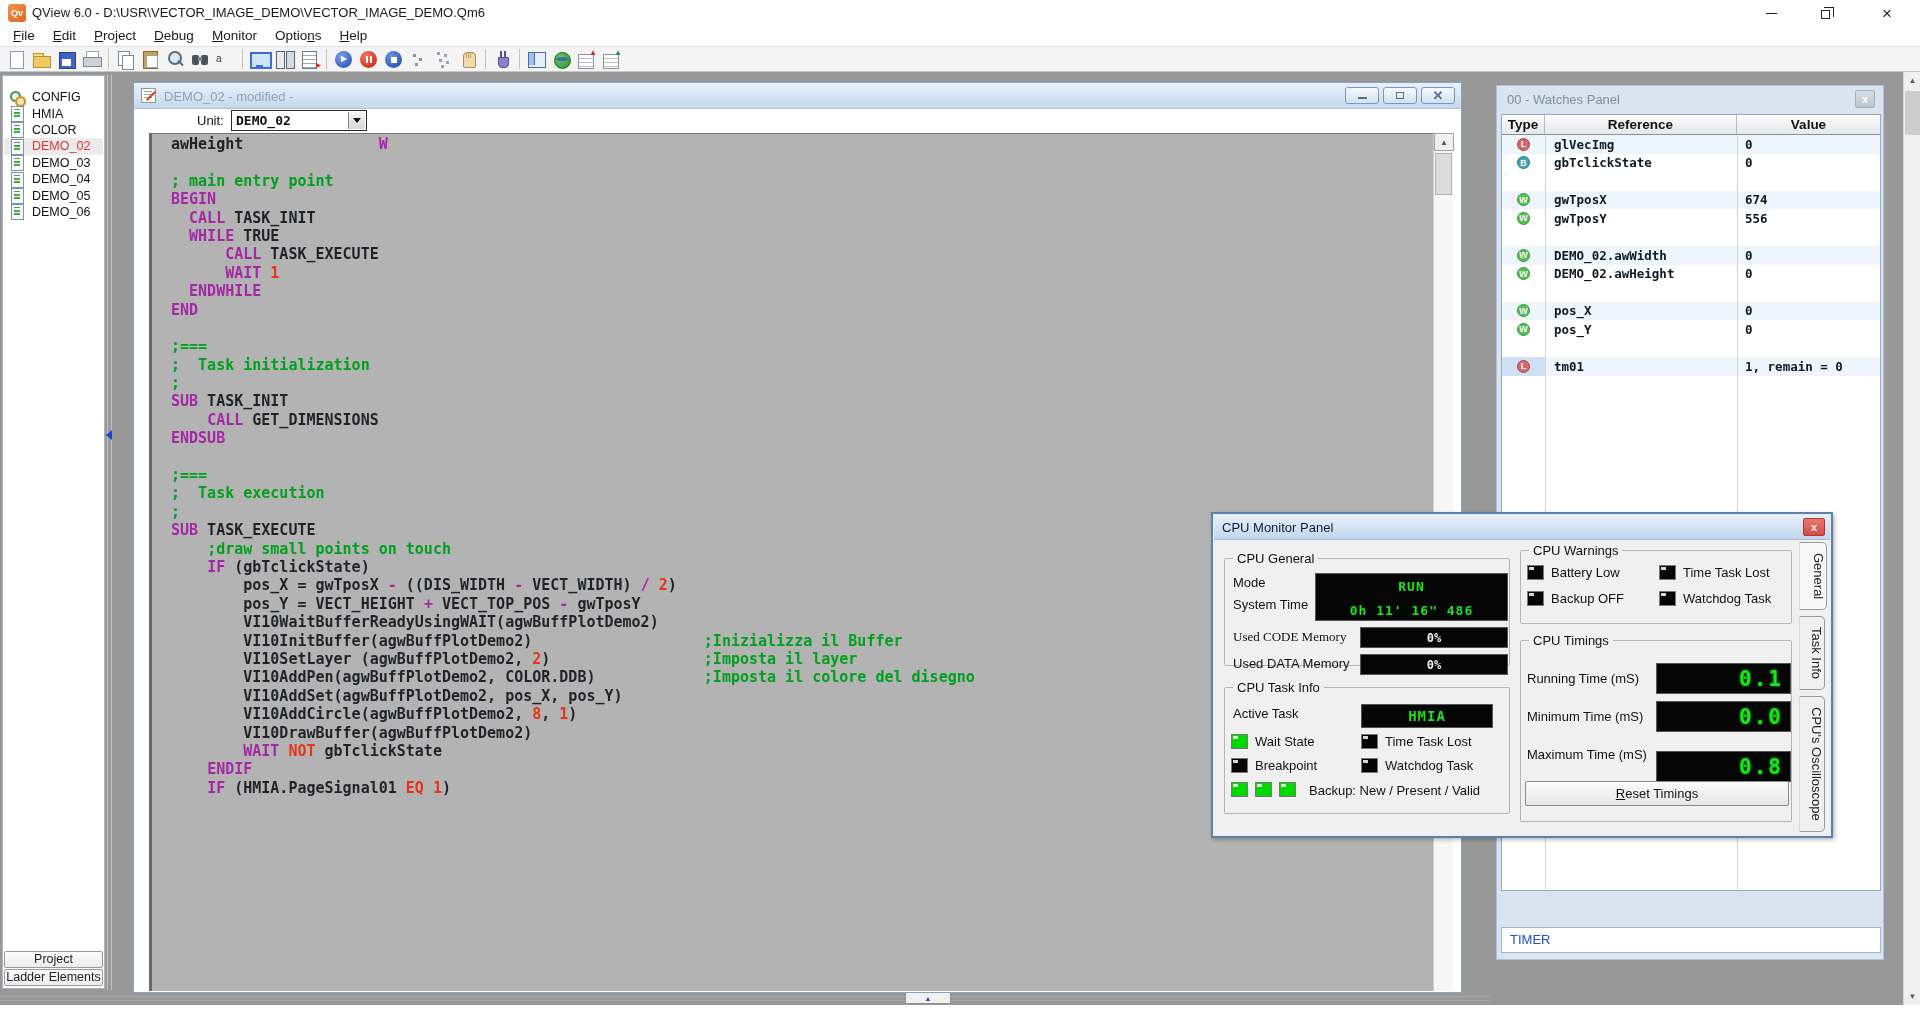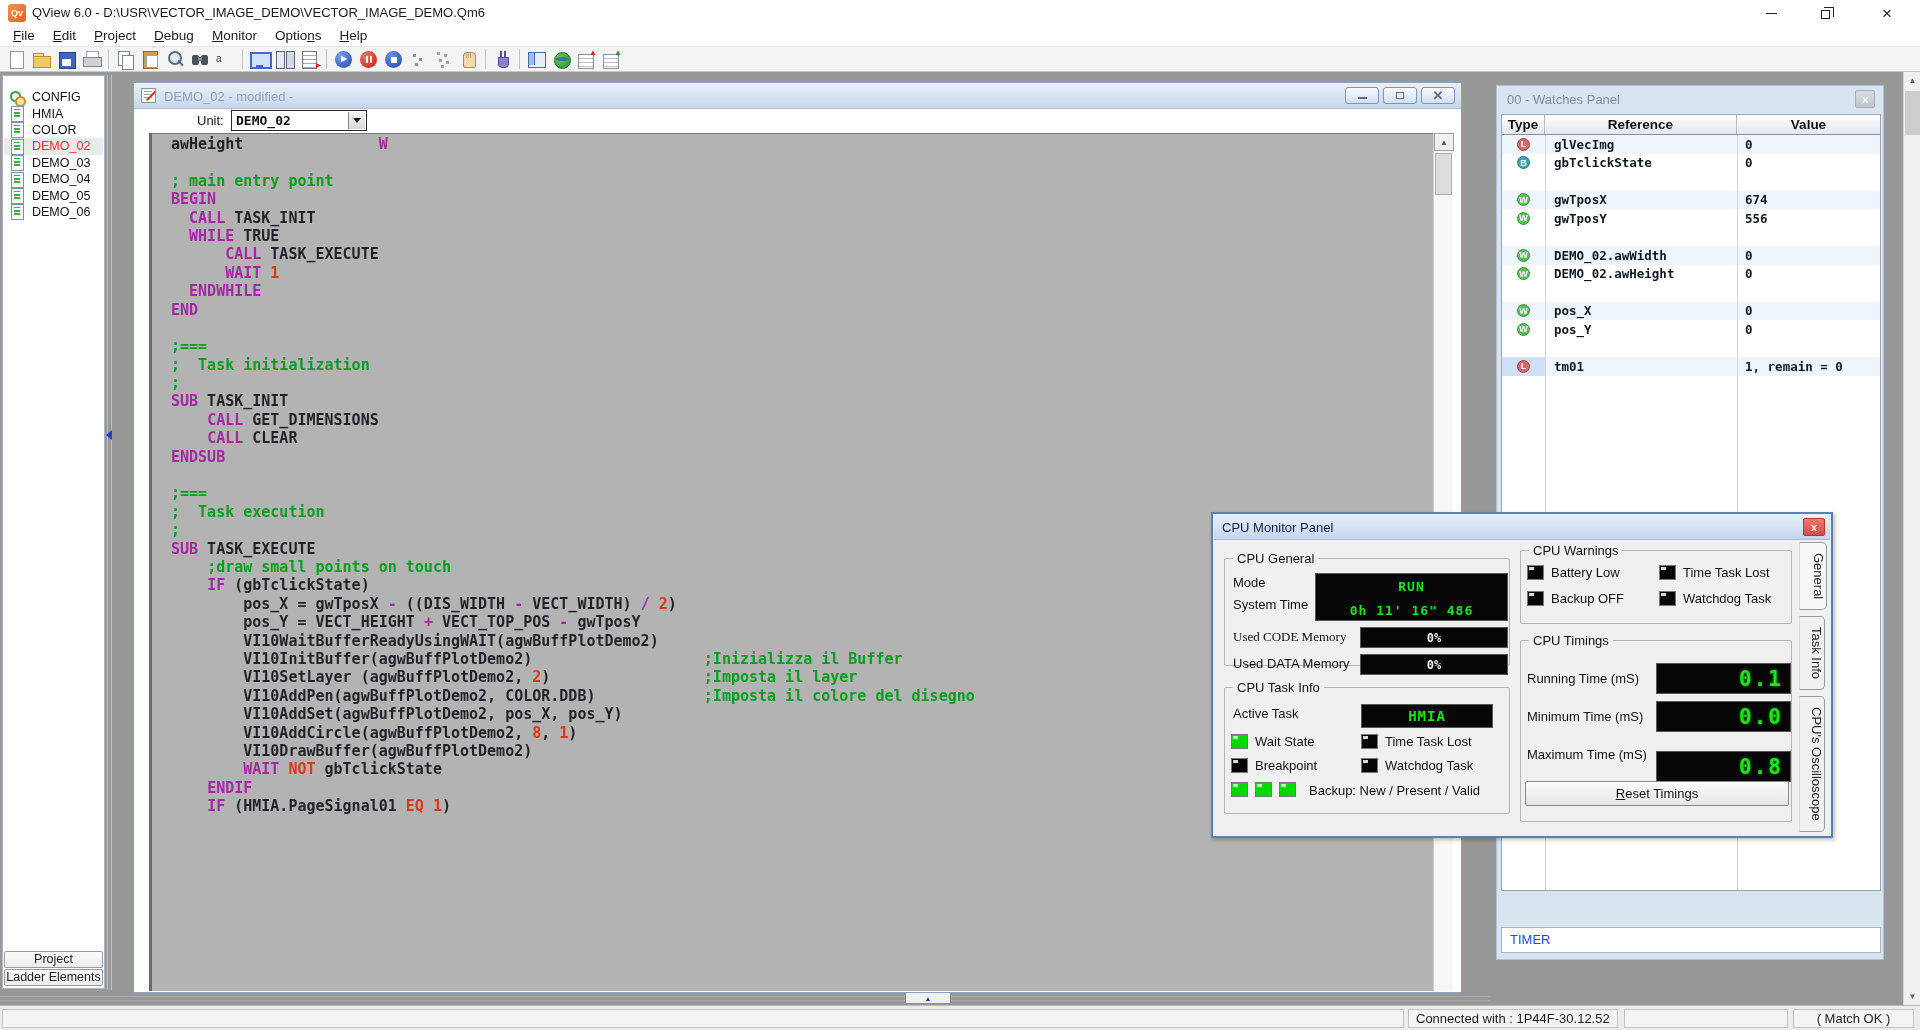--- a/index.html
+++ b/index.html
@@ -376,21 +376,20 @@
             <div class="code-line"><span class="tok-t">      </span><span class="tok-k">CALL</span><span class="tok-t"> TASK_EXECUTE</span></div>
             <div class="code-line"><span class="tok-t">      </span><span class="tok-k">WAIT</span><span class="tok-t"> </span><span class="tok-n">1</span></div>
             <div class="code-line"><span class="tok-t">  </span><span class="tok-k">ENDWHILE</span></div>
             <div class="code-line"><span class="tok-k">END</span></div>
             <div class="code-line"></div>
             <div class="code-line"><span class="tok-c">;===</span></div>
             <div class="code-line"><span class="tok-c">;  Task initialization</span></div>
             <div class="code-line"><span class="tok-c">;</span></div>
             <div class="code-line"><span class="tok-k">SUB</span><span class="tok-t"> TASK_INIT</span></div>
             <div class="code-line"><span class="tok-t">    </span><span class="tok-k">CALL</span><span class="tok-t"> GET_DIMENSIONS</span></div>
-            <div class="code-line"><span class="tok-t">    </span><span class="tok-k">CALL</span><span class="tok-t"> CLEAR</span></div>
             <div class="code-line"><span class="tok-k">ENDSUB</span></div>
             <div class="code-line"></div>
             <div class="code-line"><span class="tok-c">;===</span></div>
             <div class="code-line"><span class="tok-c">;  Task execution</span></div>
             <div class="code-line"><span class="tok-c">;</span></div>
             <div class="code-line"><span class="tok-k">SUB</span><span class="tok-t"> TASK_EXECUTE</span></div>
             <div class="code-line"><span class="tok-t">    </span><span class="tok-c">;draw small points on touch</span></div>
             <div class="code-line"><span class="tok-t">    </span><span class="tok-k">IF</span><span class="tok-t"> (gbTclickState)</span></div>
             <div class="code-line"><span class="tok-t">        pos_X = gwTposX </span><span class="tok-k">-</span><span class="tok-t"> ((DIS_WIDTH </span><span class="tok-k">-</span><span class="tok-t"> VECT_WIDTH) </span><span class="tok-k">/</span><span class="tok-t"> </span><span class="tok-n">2</span><span class="tok-t">)</span></div>
             <div class="code-line"><span class="tok-t">        pos_Y = VECT_HEIGHT </span><span class="tok-k">+</span><span class="tok-t"> VECT_TOP_POS </span><span class="tok-k">-</span><span class="tok-t"> gwTposY</span></div>
@@ -588,19 +587,13 @@
         </div>
     </div>
 
     <div class="main-scroll">
       <div class="ms-up">▲</div>
       <div class="ms-thumb"></div>
       <div class="ms-down">▼</div>
     </div>
   </div>
 
-  <div class="statusbar">
-    <div class="sb-seg sb-1"></div>
-    <div class="sb-seg sb-2">Connected with : 1P44F-30.12.52</div>
-    <div class="sb-seg sb-3"></div>
-    <div class="sb-seg sb-4">( Match OK )</div>
-  </div>
 </div>
 
 </body></html>

